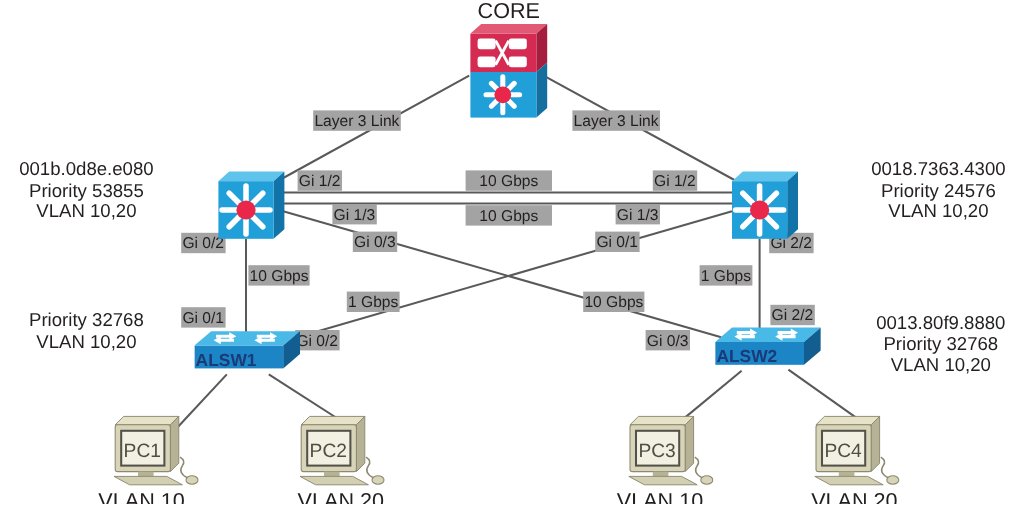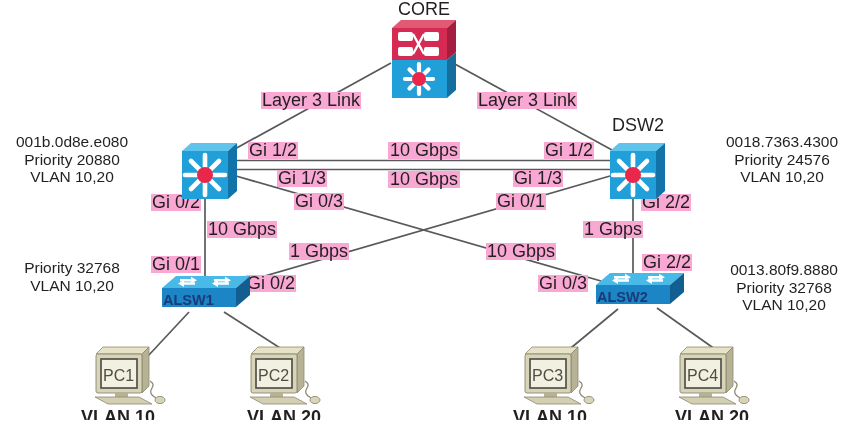--- a/index.html
+++ b/index.html
@@ -4,31 +4,31 @@
 <style>
   html,body{margin:0;padding:0;background:#fff;}
   #canvas{
     position:relative;width:850px;height:420px;background:#ffffff;overflow:hidden;
     font-family:"Liberation Sans",sans-serif;color:#231f20;
   }
   #link-layer{position:absolute;left:0;top:0;z-index:1;}
   #link-layer line{stroke:#58595b;stroke-width:1.7;}
   .icon{position:absolute;z-index:3;}
   .lbl{
-    position:absolute;z-index:2;font-size:18px;line-height:17px;
-    background:#f9a8d4;padding:0 1px;white-space:nowrap;color:#231f20;
+    position:absolute;z-index:2;font-size:13px;line-height:17px;
+    background:#a3a3a3;padding:0 1px;white-space:nowrap;color:#231f20;
   }
   .ctr{text-align:center;}
   .device-lbl{
     position:absolute;z-index:2;font-size:18px;line-height:19px;
     text-align:center;white-space:nowrap;color:#231f20;
   }
   .vlan-lbl{
     position:absolute;z-index:2;font-size:18px;line-height:19px;width:100px;
-    text-align:center;white-space:nowrap;color:#231f20;font-weight:bold;
+    text-align:center;white-space:nowrap;color:#231f20;
   }
   .info{
     position:absolute;z-index:2;width:140px;text-align:center;
     font-size:15.5px;line-height:17.5px;color:#231f20;
   }
   .info span{display:block;}
 </style>
 </head>
 <body>
 
@@ -43,21 +43,20 @@
     <line x1="633" y1="199" x2="633" y2="279"></line>
     <line x1="236" y1="176" x2="601" y2="281"></line>
     <line x1="610" y1="176" x2="244" y2="282"></line>
     <line x1="189" y1="312" x2="148" y2="356"></line>
     <line x1="224" y1="312" x2="291" y2="355"></line>
     <line x1="618" y1="309" x2="566" y2="352"></line>
     <line x1="657" y1="308" x2="719" y2="352"></line>
   </svg>
 
   <div class="device-lbl" style="left:384px;top:0px;width:80px">CORE</div>
-  <div class="device-lbl" style="left:598px;top:116px;width:80px">DSW2</div>
 
   <div class="lbl" style="left:261px;top:92px">Layer 3 Link</div>
   <div class="lbl" style="left:477px;top:92px">Layer 3 Link</div>
 
   <div class="lbl" style="left:248px;top:142px">Gi 1/2</div>
   <div class="lbl ctr" style="left:388px;top:142px;width:70px">10 Gbps</div>
   <div class="lbl" style="left:544px;top:142px">Gi 1/2</div>
 
   <div class="lbl" style="left:277px;top:170px">Gi 1/3</div>
   <div class="lbl ctr" style="left:388px;top:171px;width:70px">10 Gbps</div>
@@ -73,21 +72,21 @@
   <div class="lbl" style="left:289px;top:243px">1 Gbps</div>
   <div class="lbl" style="left:486px;top:243px">10 Gbps</div>
 
   <div class="lbl" style="left:151px;top:256px">Gi 0/1</div>
   <div class="lbl" style="left:246px;top:275px">Gi 0/2</div>
   <div class="lbl" style="left:538px;top:275px">Gi 0/3</div>
   <div class="lbl" style="left:642px;top:254px">Gi 2/2</div>
 
   <div class="info" style="left:2px;top:133px">
     <span>001b.0d8e.e080</span>
-    <span>Priority 20880</span>
+    <span>Priority 53855</span>
     <span>VLAN 10,20</span>
   </div>
   <div class="info" style="left:712px;top:133px">
     <span>0018.7363.4300</span>
     <span>Priority 24576</span>
     <span>VLAN 10,20</span>
   </div>
   <div class="info" style="left:2px;top:259px">
     <span>Priority 32768</span>
     <span>VLAN 10,20</span>

